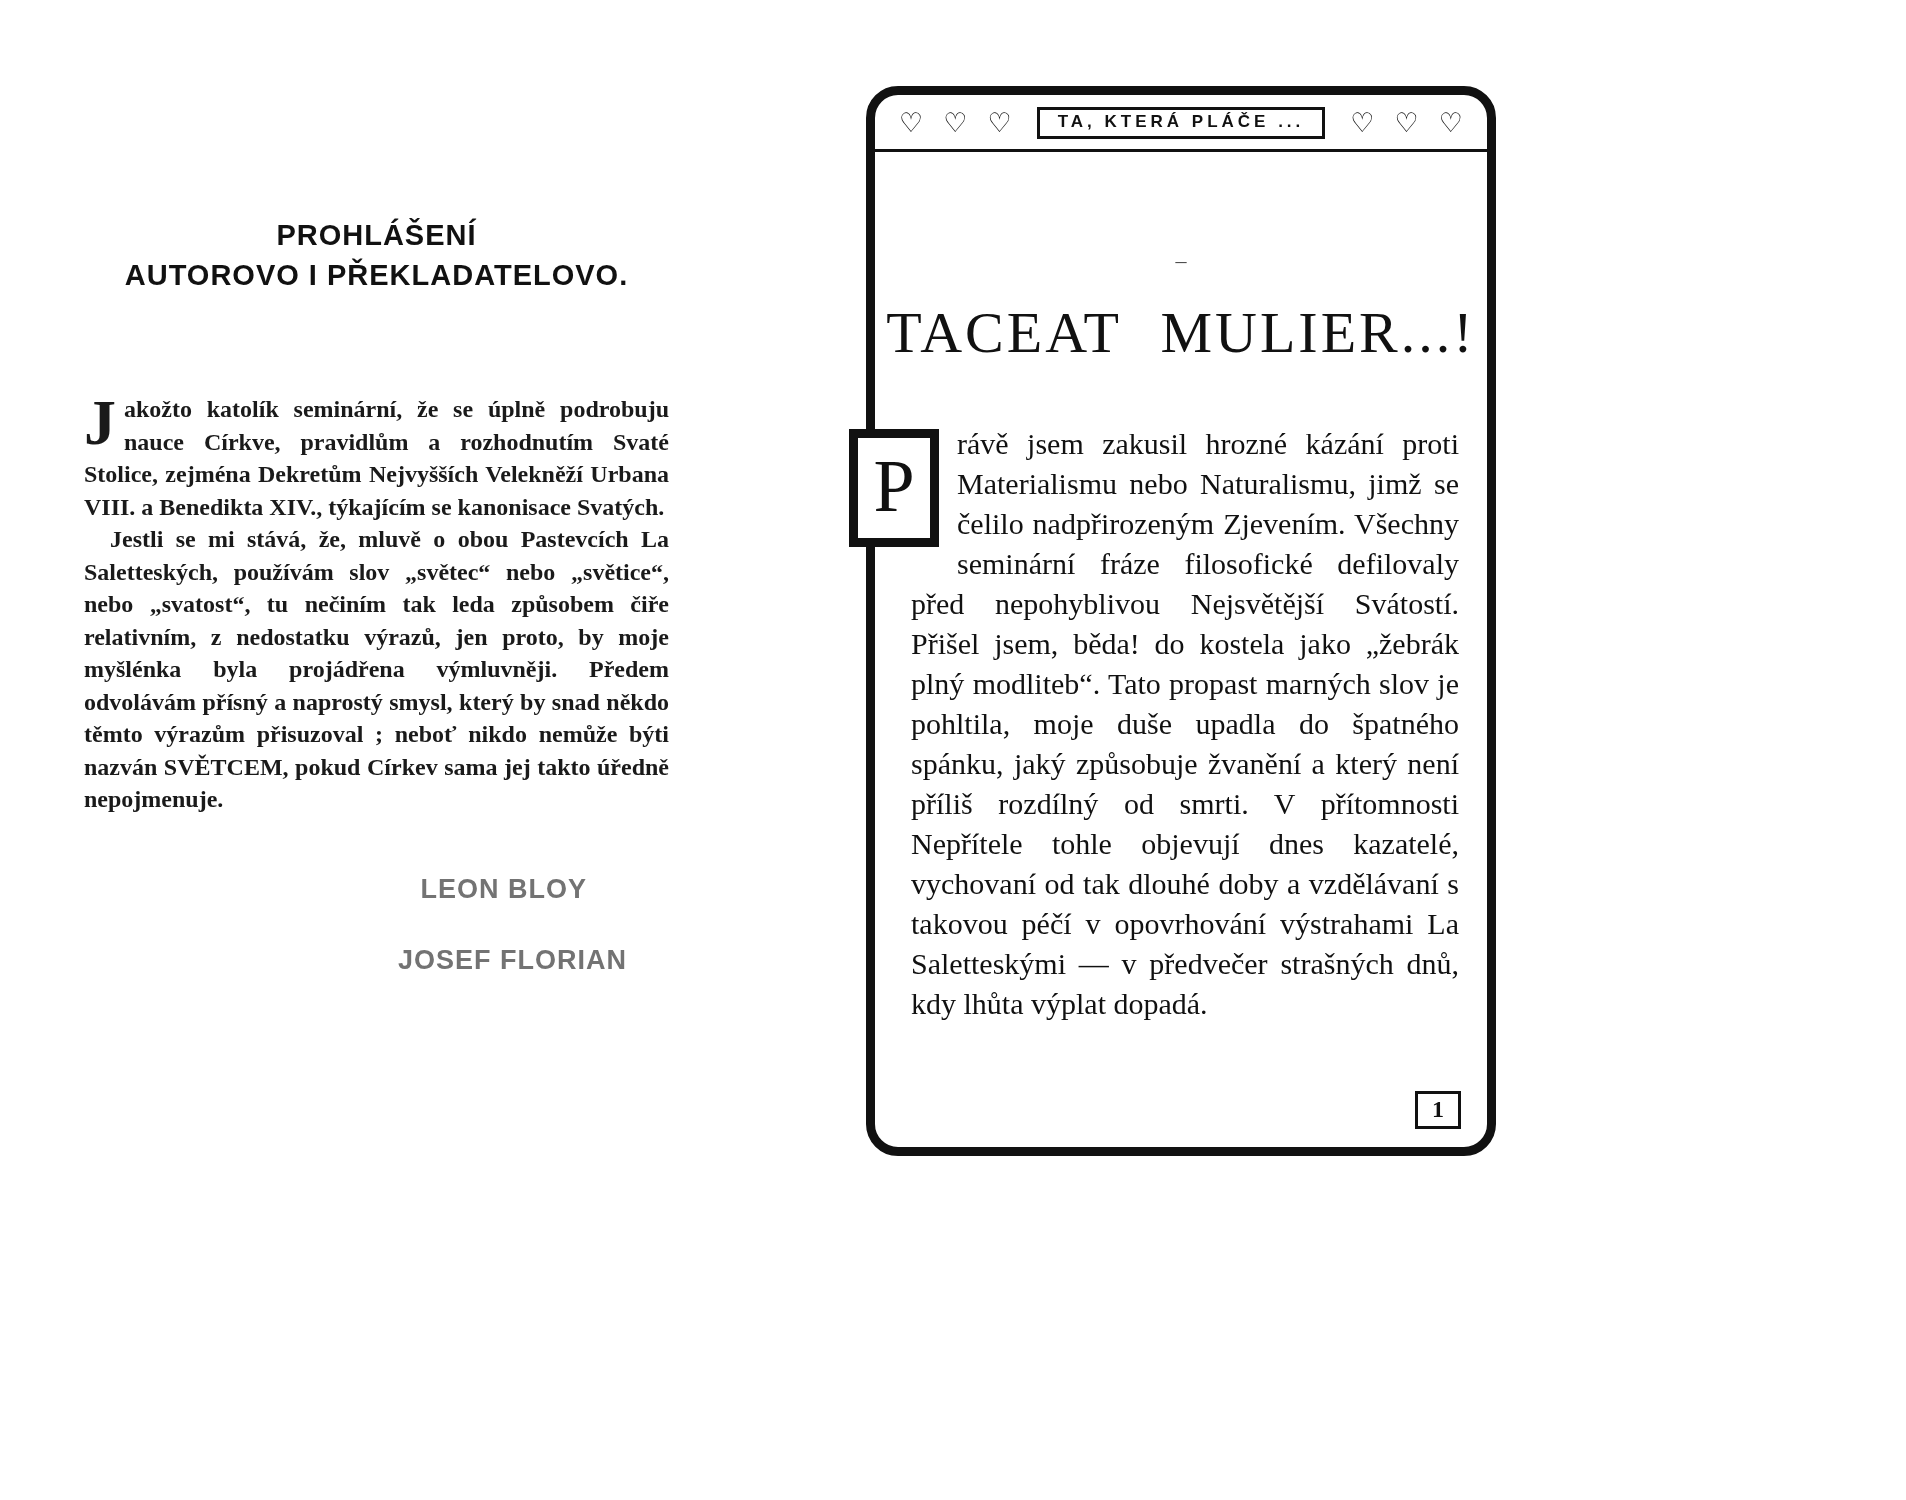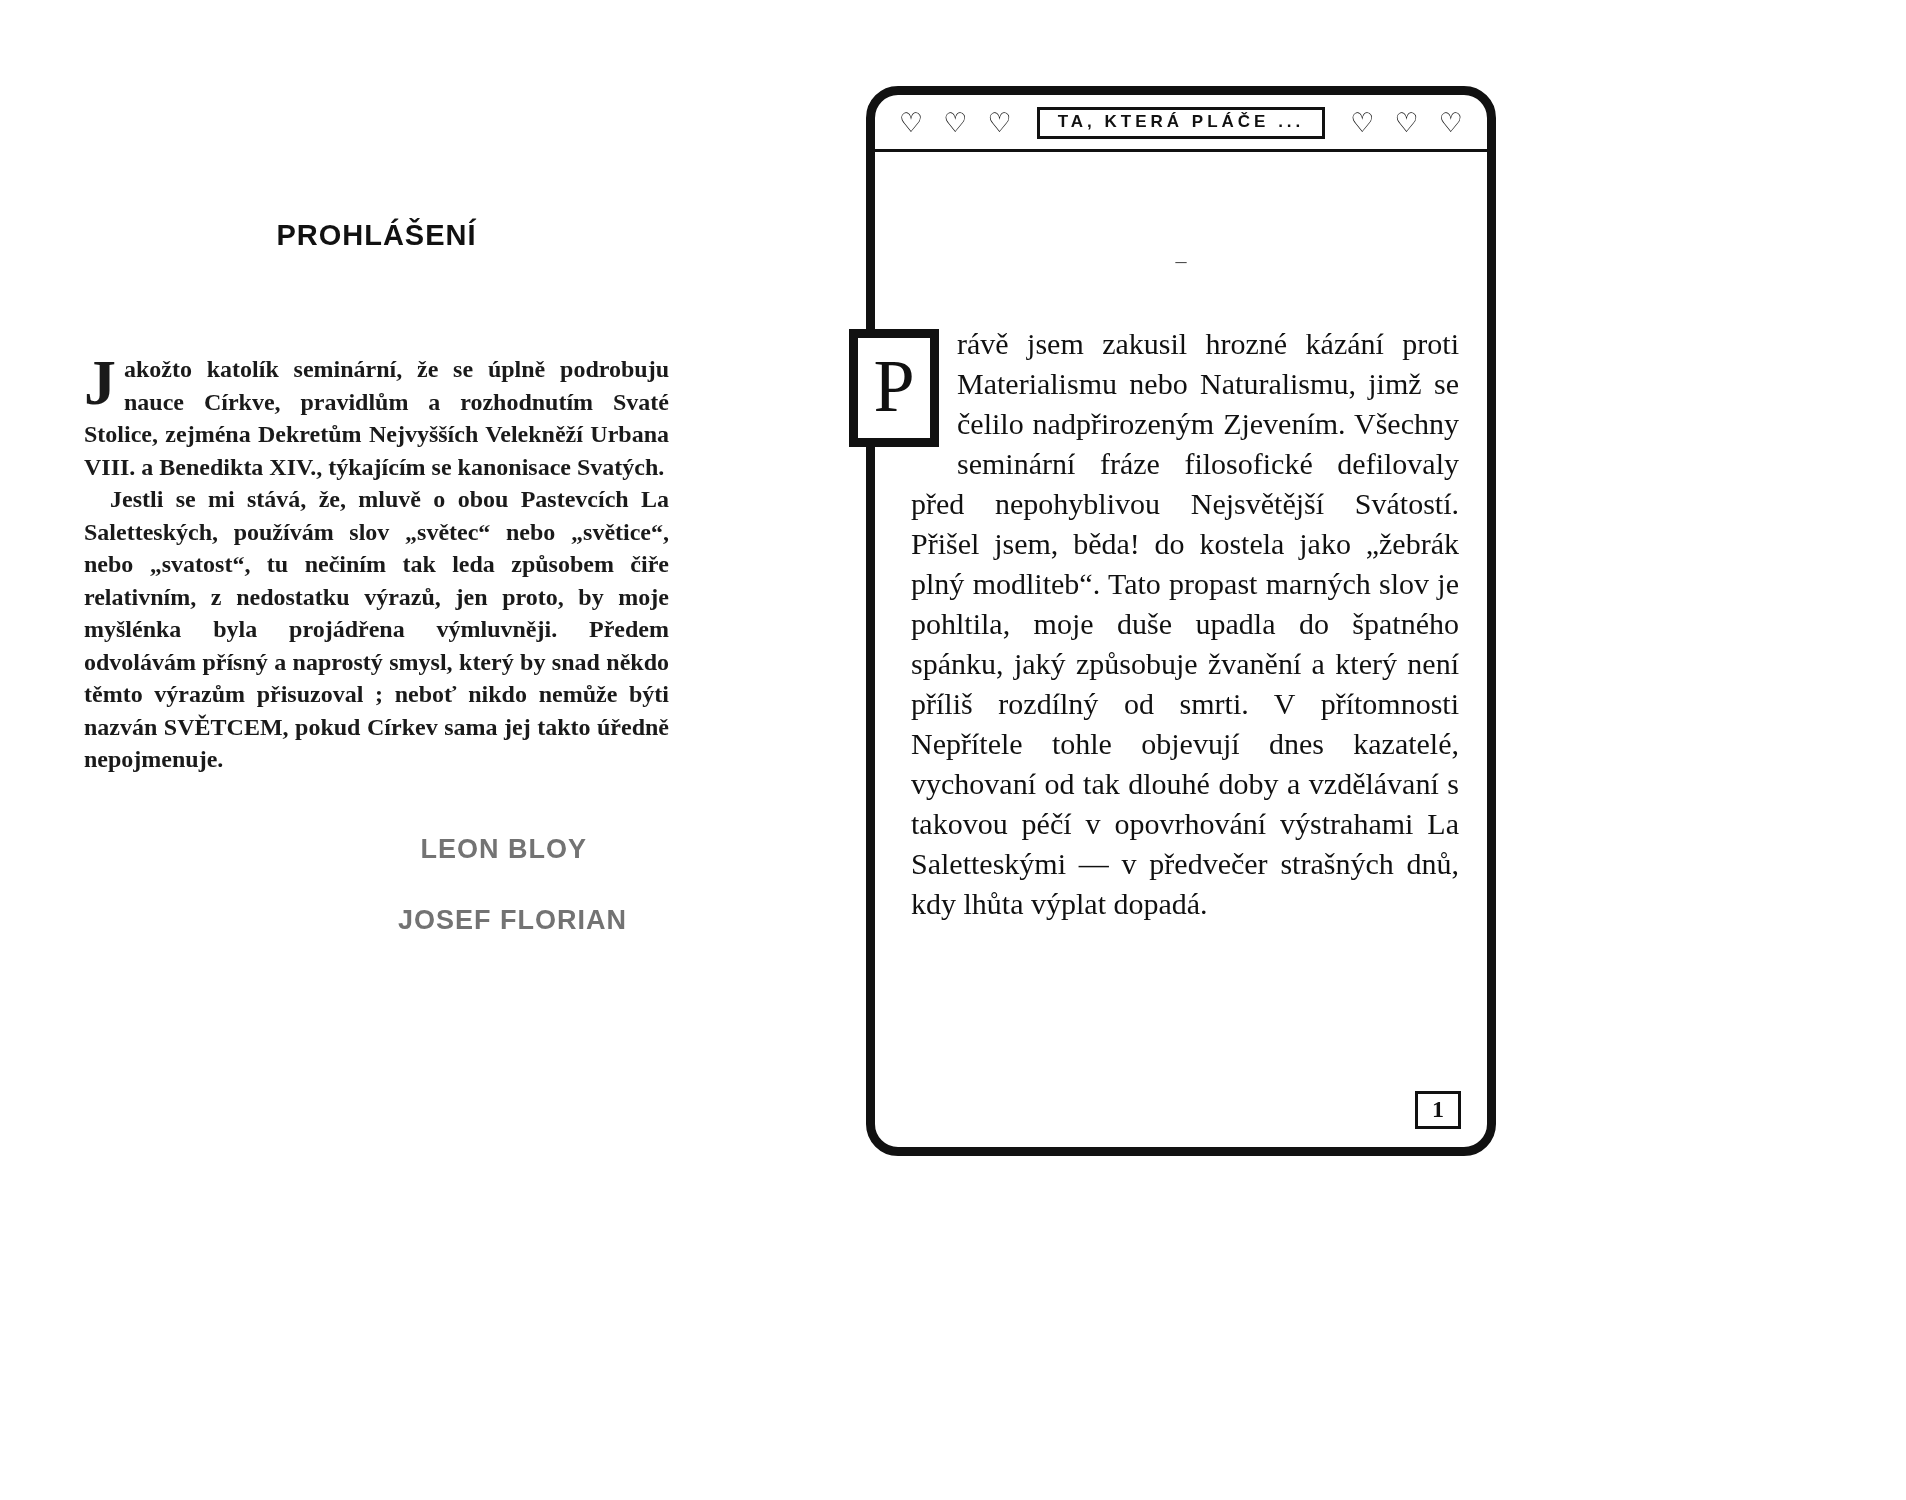--- a/index.html
+++ b/index.html
@@ -165,20 +165,21 @@
   }
 </style>
 </head>
 <body>
 
 <div class="canvas">
 
   <div class="left-page">
     <div class="lp-heading">
       <div>PROHLÁŠENÍ</div>
+      <div>AUTOROVO I PŘEKLADATELOVO.</div>
     </div>
 
     <div class="lp-body">
       <p style="margin:0;">
         <span class="lp-dropcap">J</span><span>akožto katolík seminární, že se úplně podrobuju nauce Církve, pravidlům a rozhodnutím Svaté Stolice, zejména Dekretům Nejvyšších Velekněží Urbana VIII. a Benedikta XIV., týkajícím se kanonisace Svatých.</span>
       </p>
       <p class="lp-para2" style="margin:0;">Jestli se mi stává, že, mluvě o obou Pastevcích La Saletteských, používám slov „světec“ nebo „světice“, nebo „svatost“, tu nečiním tak leda způsobem čiře relativním, z nedostatku výrazů, jen proto, by moje myšlénka byla projádřena výmluvněji. Předem odvolávám přísný a naprostý smysl, který by snad někdo těmto výrazům přisuzoval ; neboť nikdo nemůže býti nazván SVĚTCEM, pokud Církev sama jej takto úředně nepojmenuje.</p>
     </div>
 
     <div class="lp-signatures">
@@ -198,20 +199,21 @@
       <div class="header-title-box">TA, KTERÁ PLÁČE ...</div>
       <div class="hearts">
         <span>♡</span>
         <span>♡</span>
         <span>♡</span>
       </div>
     </div>
 
     <div class="ornament">–</div>
 
+    <h1 class="page-title" style="margin:34px 0 0 0;">TACEAT MULIER...!</h1>
 
     <div class="rp-body">
       <div class="dropcap-box">
         <span>P</span>
       </div>
       <span>rávě jsem zakusil hrozné kázání proti Materialismu nebo Naturalismu, jimž se čelilo nadpřirozeným Zjevením. Všechny seminární fráze filosofické defilovaly před nepohyblivou Nejsvětější Svátostí. Přišel jsem, běda! do kostela jako „žebrák plný modliteb“. Tato propast marných slov je pohltila, moje duše upadla do špatného spánku, jaký způsobuje žvanění a který není příliš rozdílný od smrti. V přítomnosti Nepřítele tohle objevují dnes kazatelé, vychovaní od tak dlouhé doby a vzdělávaní s takovou péčí v opovrhování výstrahami La Saletteskými — v předvečer strašných dnů, kdy lhůta výplat dopadá.</span>
     </div>
 
     <div class="page-number">1</div>
   </div>

